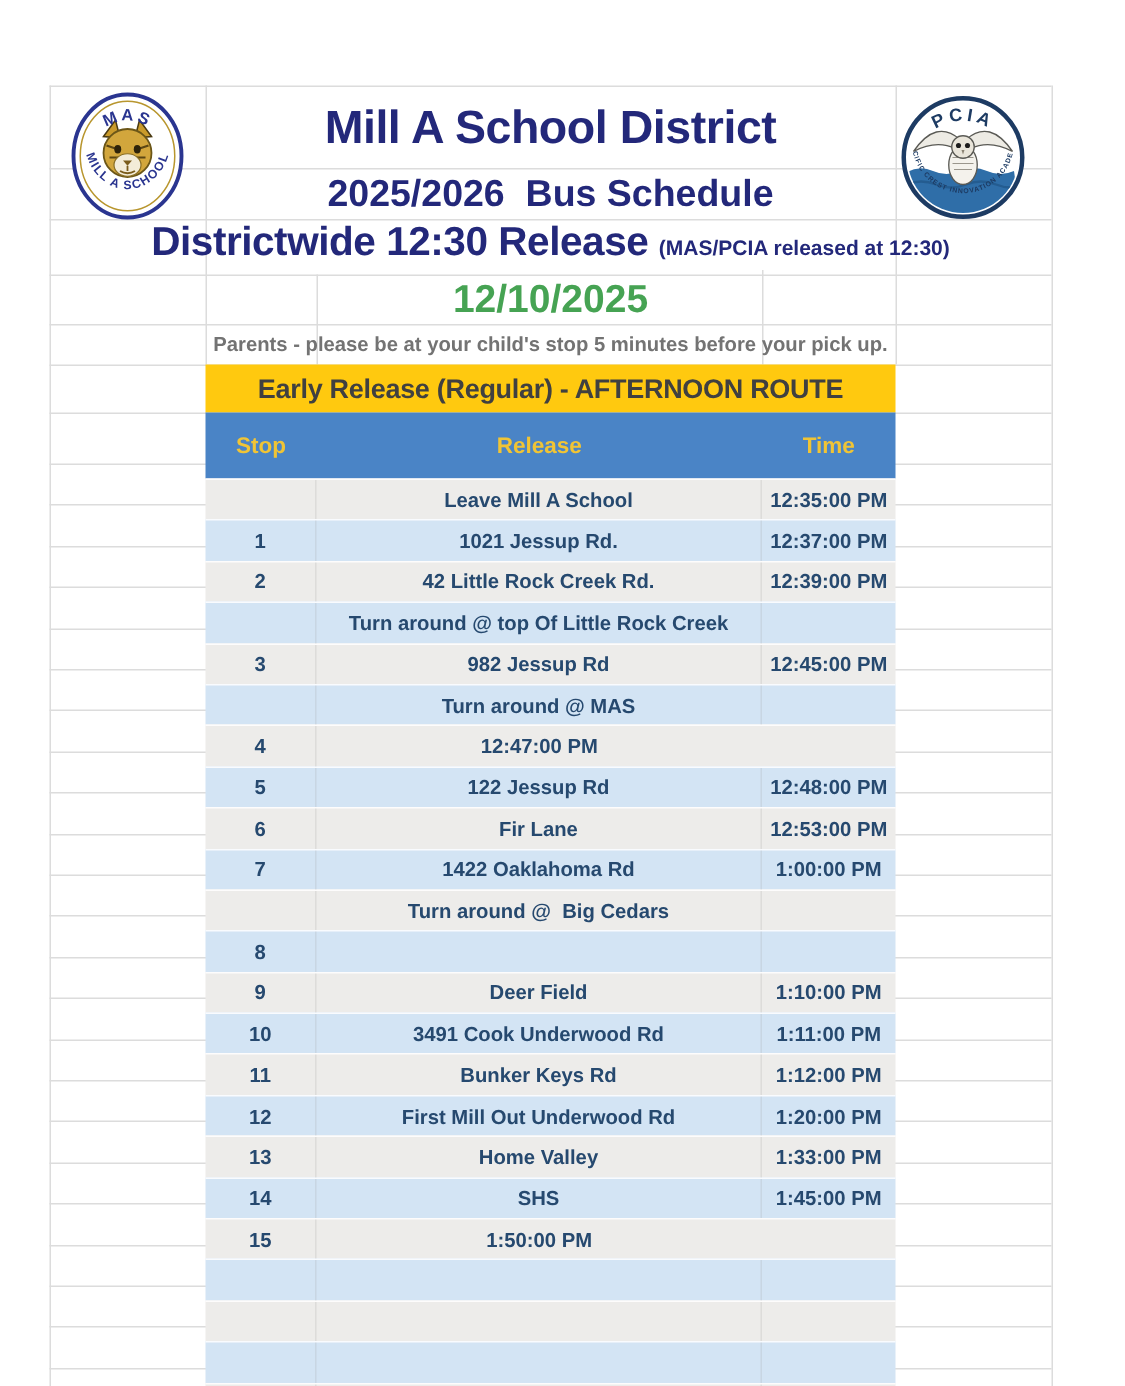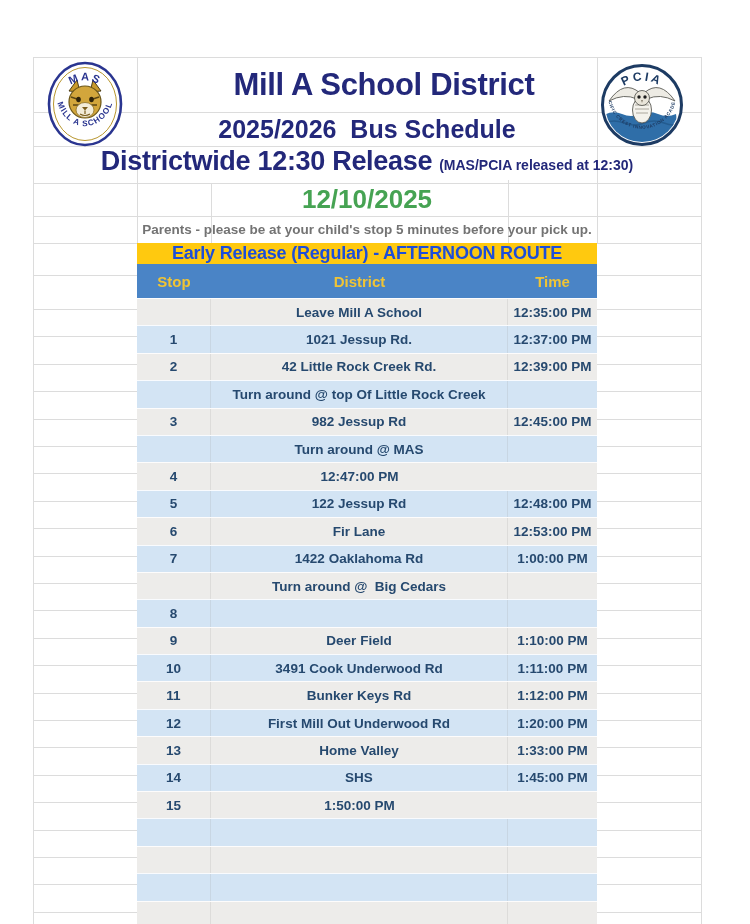--- a/index.html
+++ b/index.html
@@ -4,37 +4,37 @@
 <style>
   html,body{margin:0;padding:0;background:#ffffff;}
   #page{position:relative;width:750px;height:924px;background:#ffffff;overflow:hidden;
         font-family:"Liberation Sans", sans-serif;font-weight:bold;}
   
   .hline{position:absolute;left:33px;width:668px;height:1px;background:#dcdcdc;z-index:1;}
   .vline{position:absolute;width:1px;background:#dcdcdc;z-index:1;}
   
   .hrow{position:absolute;left:33px;width:668px;display:flex;justify-content:center;
         align-items:center;z-index:3;text-align:center;}
-  .title-main{top:57px;height:55px;font-size:31px;color:#23287a;letter-spacing:-0.3px;padding-left:17px;}
+  .title-main{top:57px;height:55px;font-size:31px;color:#23287a;letter-spacing:-0.3px;}
   .title-sub{top:112px;height:34px;font-size:25px;color:#23287a;}
   .release-row{top:146px;height:37px;align-items:baseline;gap:7px;color:#23287a;}
   .release-big{font-size:27px;letter-spacing:-0.3px;}
   .release-small{font-size:14px;}
   .date-row{top:183px;height:33px;font-size:26px;color:#46a353;}
   .parents-row{top:216px;height:27px;font-size:13.5px;color:#737373;}
   .ws-pre{white-space:pre;}
   
   .logo{position:absolute;z-index:4;}
   #mas-logo{left:46px;top:61px;}
   #pcia-logo{left:600px;top:63px;}
   
   #route-table{position:absolute;left:137px;top:243px;width:460px;z-index:2;}
-  #route-banner{height:21px;background:#ffc90f;display:flex;align-items:center;
-        justify-content:center;font-size:18px;color:#1d4ed8;letter-spacing:-0.2px;}
-  #col-header{height:34px;background:#4a84c6;display:grid;grid-template-columns:74px 297px 89px;
+  #route-banner{height:32px;background:#ffc90f;display:flex;align-items:center;
+        justify-content:center;font-size:18px;color:#404040;letter-spacing:-0.2px;}
+  #col-header{height:44px;background:#4a84c6;display:grid;grid-template-columns:74px 297px 89px;
         align-items:center;color:#f0c435;font-size:15px;}
   #col-header .hcell{text-align:center;}
   .trow{height:27.4px;display:grid;grid-template-columns:74px 297px 89px;align-items:center;
         box-sizing:border-box;border-top:1px solid rgba(255,255,255,0.85);}
   .rowgray{background:#edecea;}
   .rowblue{background:#d3e4f4;}
   .cell{height:100%;display:flex;align-items:center;justify-content:center;
         color:#26496f;font-size:13.5px;white-space:pre;overflow:visible;box-sizing:border-box;}
   .c-stop{border-right:1px solid rgba(150,150,150,0.18);}
   .c-location{border-right:1px solid rgba(150,150,150,0.18);}
@@ -148,21 +148,21 @@
     <span class="release-big">Districtwide 12:30 Release</span>
     <span class="release-small">(MAS/PCIA released at 12:30)</span>
   </div>
   <div class="hrow date-row">12/10/2025</div>
   <div class="hrow parents-row">Parents - please be at your child's stop 5 minutes before your pick up.</div>
 
   <div id="route-table">
     <div id="route-banner">Early Release (Regular) - AFTERNOON ROUTE</div>
     <div id="col-header">
       <div class="hcell">Stop</div>
-      <div class="hcell">District</div>
+      <div class="hcell">Release</div>
       <div class="hcell">Time</div>
     </div>
     <div>
         <div class="trow rowgray">
           <div class="cell c-stop"></div>
           <div class="cell c-location">Leave Mill A School</div>
           <div class="cell c-time">12:35:00 PM</div>
         </div>
         <div class="trow rowblue">
           <div class="cell c-stop">1</div>

